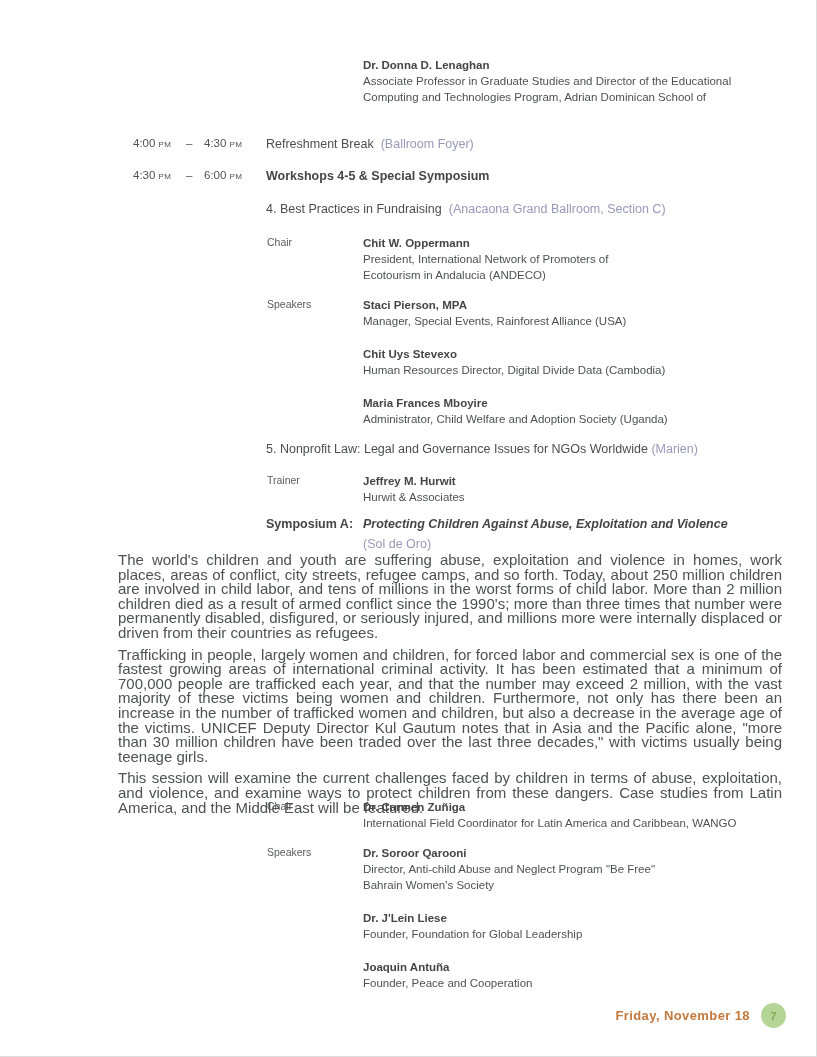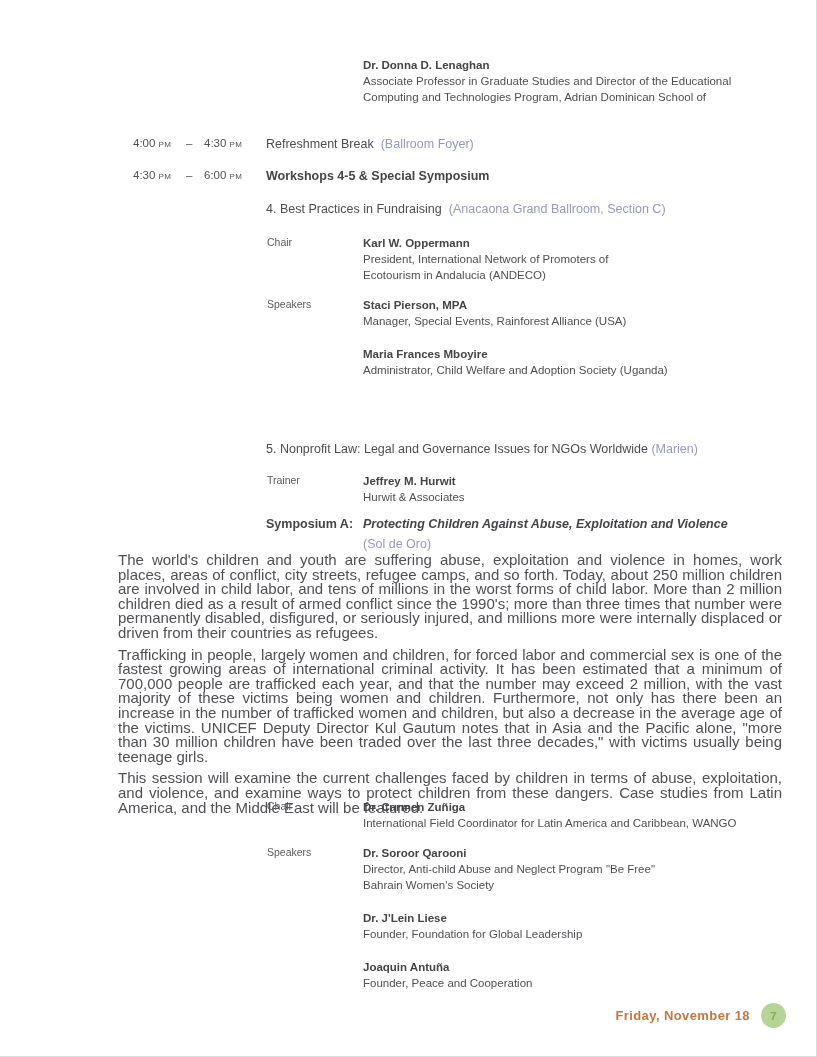--- a/index.html
+++ b/index.html
@@ -78,32 +78,36 @@
     <div class="row-title bold-row">Workshops 4-5 &amp; Special Symposium</div>
   </div>
 
   <div class="session-title" style="top:201px;">
     <span>4. Best Practices in Fundraising</span><span class="room room-gap">(Anacaona Grand Ballroom, Section C)</span>
   </div>
 
   <div class="block" style="top:235px;">
     <span class="role-label">Chair</span>
     <div class="indent">
-      <div class="name">Karl W. Oppermann</div>
+      <div class="name">Chit W. Oppermann</div>
       <div class="desc">President, International Network of Promoters of</div>
       <div class="desc">Ecotourism in Andalucia (ANDECO)</div>
     </div>
   </div>
 
   <div class="block" style="top:297px;">
     <span class="role-label">Speakers</span>
     <div class="indent">
       <div class="speaker">
         <div class="name">Staci Pierson, MPA</div>
         <div class="desc">Manager, Special Events, Rainforest Alliance (USA)</div>
+      </div>
+      <div class="speaker">
+        <div class="name">Chit Uys Stevexo</div>
+        <div class="desc">Human Resources Director, Digital Divide Data (Cambodia)</div>
       </div>
       <div class="speaker">
         <div class="name">Maria Frances Mboyire</div>
         <div class="desc">Administrator, Child Welfare and Adoption Society (Uganda)</div>
       </div>
     </div>
   </div>
 
   <div class="session-title" style="top:441px;">
     <span>5. Nonprofit Law: Legal and Governance Issues for NGOs Worldwide</span> <span class="room">(Marien)</span>

